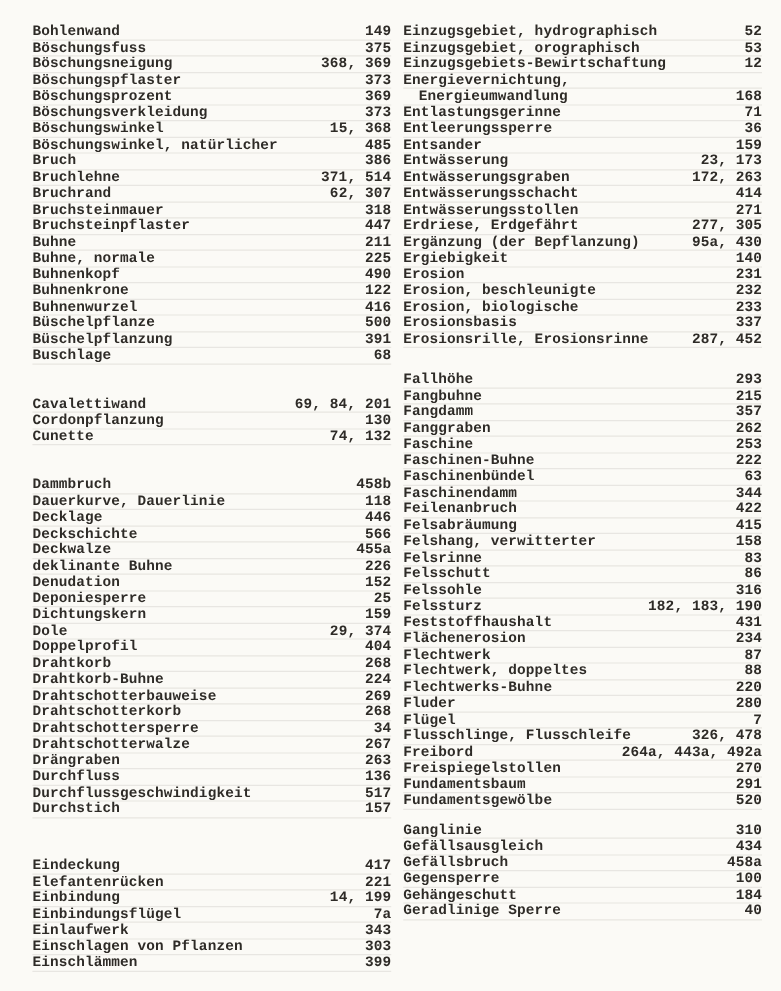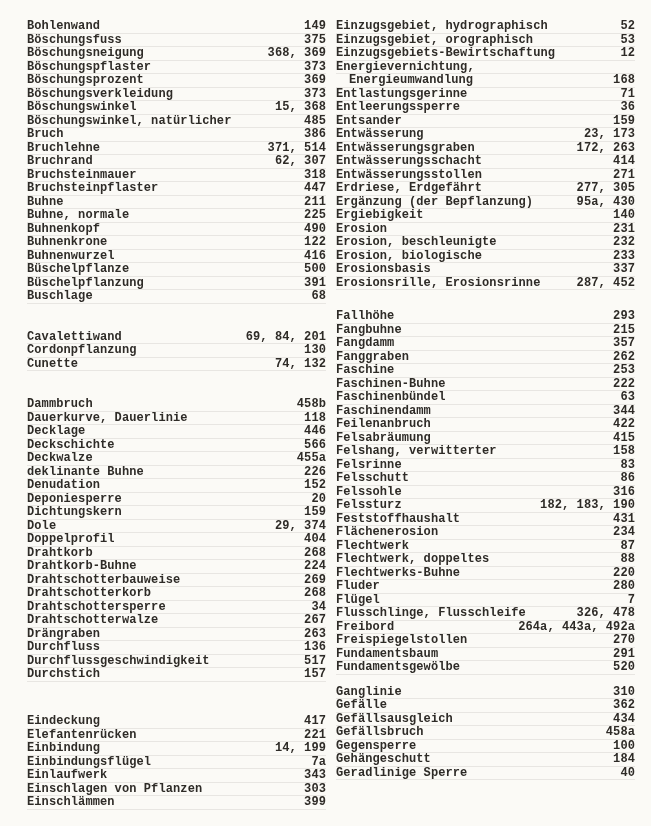--- a/index.html
+++ b/index.html
@@ -74,21 +74,21 @@
           <div class="entry"><span class="term">Cunette</span><span class="pages">74, 132</span></div>
         </div>
         <div class="group" style="margin-top: 27px;">
           <div class="entry"><span class="term">Dammbruch</span><span class="pages">458b</span></div>
           <div class="entry"><span class="term">Dauerkurve, Dauerlinie</span><span class="pages">118</span></div>
           <div class="entry"><span class="term">Decklage</span><span class="pages">446</span></div>
           <div class="entry"><span class="term">Deckschichte</span><span class="pages">566</span></div>
           <div class="entry"><span class="term">Deckwalze</span><span class="pages">455a</span></div>
           <div class="entry"><span class="term">deklinante Buhne</span><span class="pages">226</span></div>
           <div class="entry"><span class="term">Denudation</span><span class="pages">152</span></div>
-          <div class="entry"><span class="term">Deponiesperre</span><span class="pages">20</span></div>
+          <div class="entry"><span class="term">Deponiesperre</span><span class="pages">25</span></div>
           <div class="entry"><span class="term">Dichtungskern</span><span class="pages">159</span></div>
           <div class="entry"><span class="term">Dole</span><span class="pages">29, 374</span></div>
           <div class="entry"><span class="term">Doppelprofil</span><span class="pages">404</span></div>
           <div class="entry"><span class="term">Drahtkorb</span><span class="pages">268</span></div>
           <div class="entry"><span class="term">Drahtkorb-Buhne</span><span class="pages">224</span></div>
           <div class="entry"><span class="term">Drahtschotterbauweise</span><span class="pages">269</span></div>
           <div class="entry"><span class="term">Drahtschotterkorb</span><span class="pages">268</span></div>
           <div class="entry"><span class="term">Drahtschottersperre</span><span class="pages">34</span></div>
           <div class="entry"><span class="term">Drahtschotterwalze</span><span class="pages">267</span></div>
           <div class="entry"><span class="term">Drängraben</span><span class="pages">263</span></div>
@@ -153,21 +153,20 @@
           <div class="entry"><span class="term">Fluder</span><span class="pages">280</span></div>
           <div class="entry"><span class="term">Flügel</span><span class="pages">7</span></div>
           <div class="entry"><span class="term">Flusschlinge, Flusschleife</span><span class="pages">326, 478</span></div>
           <div class="entry"><span class="term">Freibord</span><span class="pages">264a, 443a, 492a</span></div>
           <div class="entry"><span class="term">Freispiegelstollen</span><span class="pages">270</span></div>
           <div class="entry"><span class="term">Fundamentsbaum</span><span class="pages">291</span></div>
           <div class="entry"><span class="term">Fundamentsgewölbe</span><span class="pages">520</span></div>
         </div>
         <div class="group" style="margin-top: 11px;">
           <div class="entry"><span class="term">Ganglinie</span><span class="pages">310</span></div>
-          <div class="entry"><span class="term">Gefälle</span><span class="pages">362</span></div>
           <div class="entry"><span class="term">Gefällsausgleich</span><span class="pages">434</span></div>
           <div class="entry"><span class="term">Gefällsbruch</span><span class="pages">458a</span></div>
           <div class="entry"><span class="term">Gegensperre</span><span class="pages">100</span></div>
           <div class="entry"><span class="term">Gehängeschutt</span><span class="pages">184</span></div>
           <div class="entry"><span class="term">Geradlinige Sperre</span><span class="pages">40</span></div>
         </div>
       </div>
   </div>
 </div>
 

